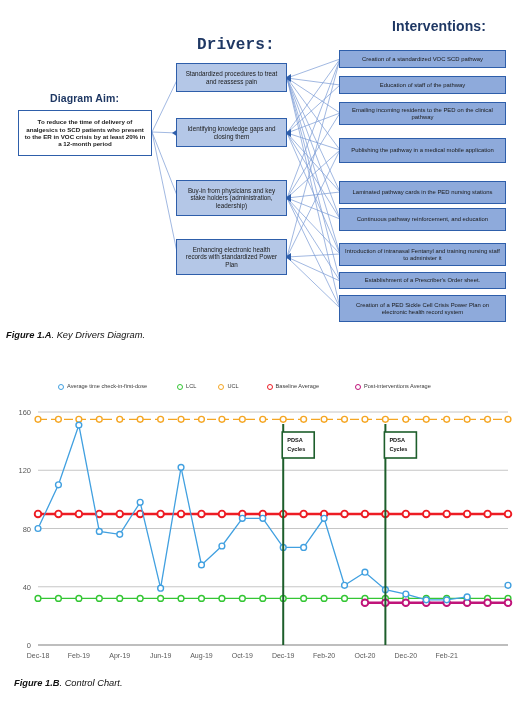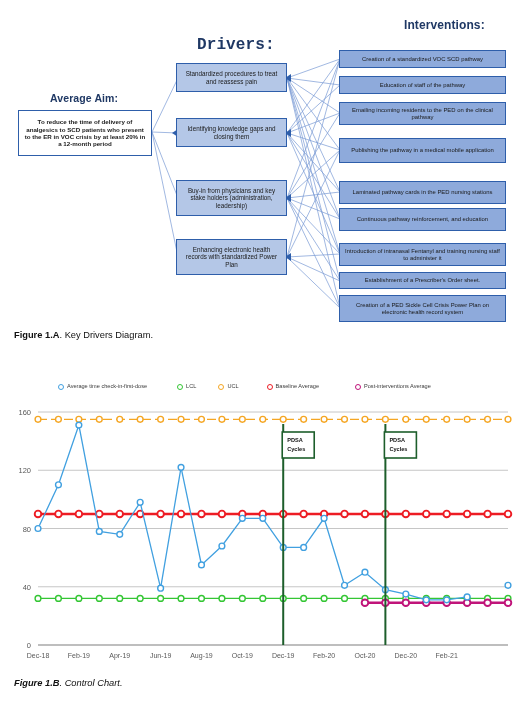--- a/index.html
+++ b/index.html
@@ -6,31 +6,31 @@
   body{width:520px;height:703px;font-family:"Liberation Sans",sans-serif;-webkit-font-smoothing:antialiased;}
   .page{position:relative;width:520px;height:703px;overflow:hidden;background:#fff;}
 
   
   .figA{position:absolute;left:0;top:0;width:520px;height:322px;}
   .kd-svg{position:absolute;left:0;top:0;width:520px;height:322px;}
 
   .hdr{position:absolute;color:#1F3864;font-weight:bold;letter-spacing:.1px;}
   .hdr-aim{left:50px;top:92px;font-size:10.5px;}
   .hdr-drv{left:197px;top:36px;font-size:16px;font-family:Liberation Mono, monospace;}
-  .hdr-int{left:381px;top:18px;font-size:12px;padding-left:23px;}
+  .hdr-int{left:369px;top:18px;font-size:14px;padding-left:23px;}
 
   .box{position:absolute;box-sizing:border-box;display:flex;align-items:center;justify-content:center;
        text-align:center;line-height:1.18;color:#1a1a1a;}
   .aimbox{background:#ffffff;border:1.6px solid #2E5EAA;font-size:6.2px;font-weight:bold;padding:2px 4px;}
   .drvbox{background:#B4C7E7;border:1.6px solid #2E5EAA;font-size:6.3px;padding:2px 5px;}
   .intbox{background:#8EAADB;border:1.4px solid #2E5EAA;font-size:5.9px;padding:2px 5px;}
 
   .capt{position:absolute;font-size:9.3px;color:#111;}
   .capt b{font-weight:bold;}
-  .captA{left:14px;top:330px;}
+  .captA{left:6px;top:330px;font-style:italic;}
   .captB{left:14px;top:678px;font-style:italic;}
 
   
   .figB{position:absolute;left:0;top:360px;width:520px;height:310px;}
   .cc-svg{position:absolute;left:0;top:0;width:520px;height:310px;}
 
   .legend{position:absolute;left:58px;top:24px;width:410px;display:flex;
           align-items:center;gap:0px;font-size:5.6px;color:#3b3b3b;}
   .lg{display:flex;align-items:center;gap:3px;white-space:nowrap;}
   .lg-mk{width:6px;height:6px;border-radius:50%;box-sizing:border-box;background:#fff;}
@@ -86,21 +86,21 @@
       </g>
       <g fill="#2E5EAA">
         <polygon points="178,129 172,133 178,137"></polygon>
         <polygon points="291,74 285,78 291,82"></polygon>
         <polygon points="291,129 285,133 291,137"></polygon>
         <polygon points="291,194 285,198 291,202"></polygon>
         <polygon points="291,253 285,257 291,261"></polygon>
       </g>
     </svg>
 
-    <div class="hdr hdr-aim">Average Aim:</div>
+    <div class="hdr hdr-aim">Diagram Aim:</div>
     <div class="hdr hdr-drv">Drivers:</div>
     <div class="hdr hdr-int">Interventions:</div>
 
     <div class="box aimbox" style="left:18px;top:110px;width:134px;height:46px;">To reduce the time of delivery of analgesics to SCD patients who present to the ER in VOC crisis by at least 20% in a 12-month period</div>
 
     <div class="box drvbox" style="left:176px;top:63px;width:111px;height:29px;">Standardized procedures to treat and reassess pain</div>
     <div class="box drvbox" style="left:176px;top:118px;width:111px;height:29px;">Identifying knowledge gaps and closing them</div>
     <div class="box drvbox" style="left:176px;top:180px;width:111px;height:36px;">Buy-in from physicians and key stake holders (administration, leadership)</div>
     <div class="box drvbox" style="left:176px;top:239px;width:111px;height:36px;">Enhancing electronic health records with standardized Power Plan</div>
 

